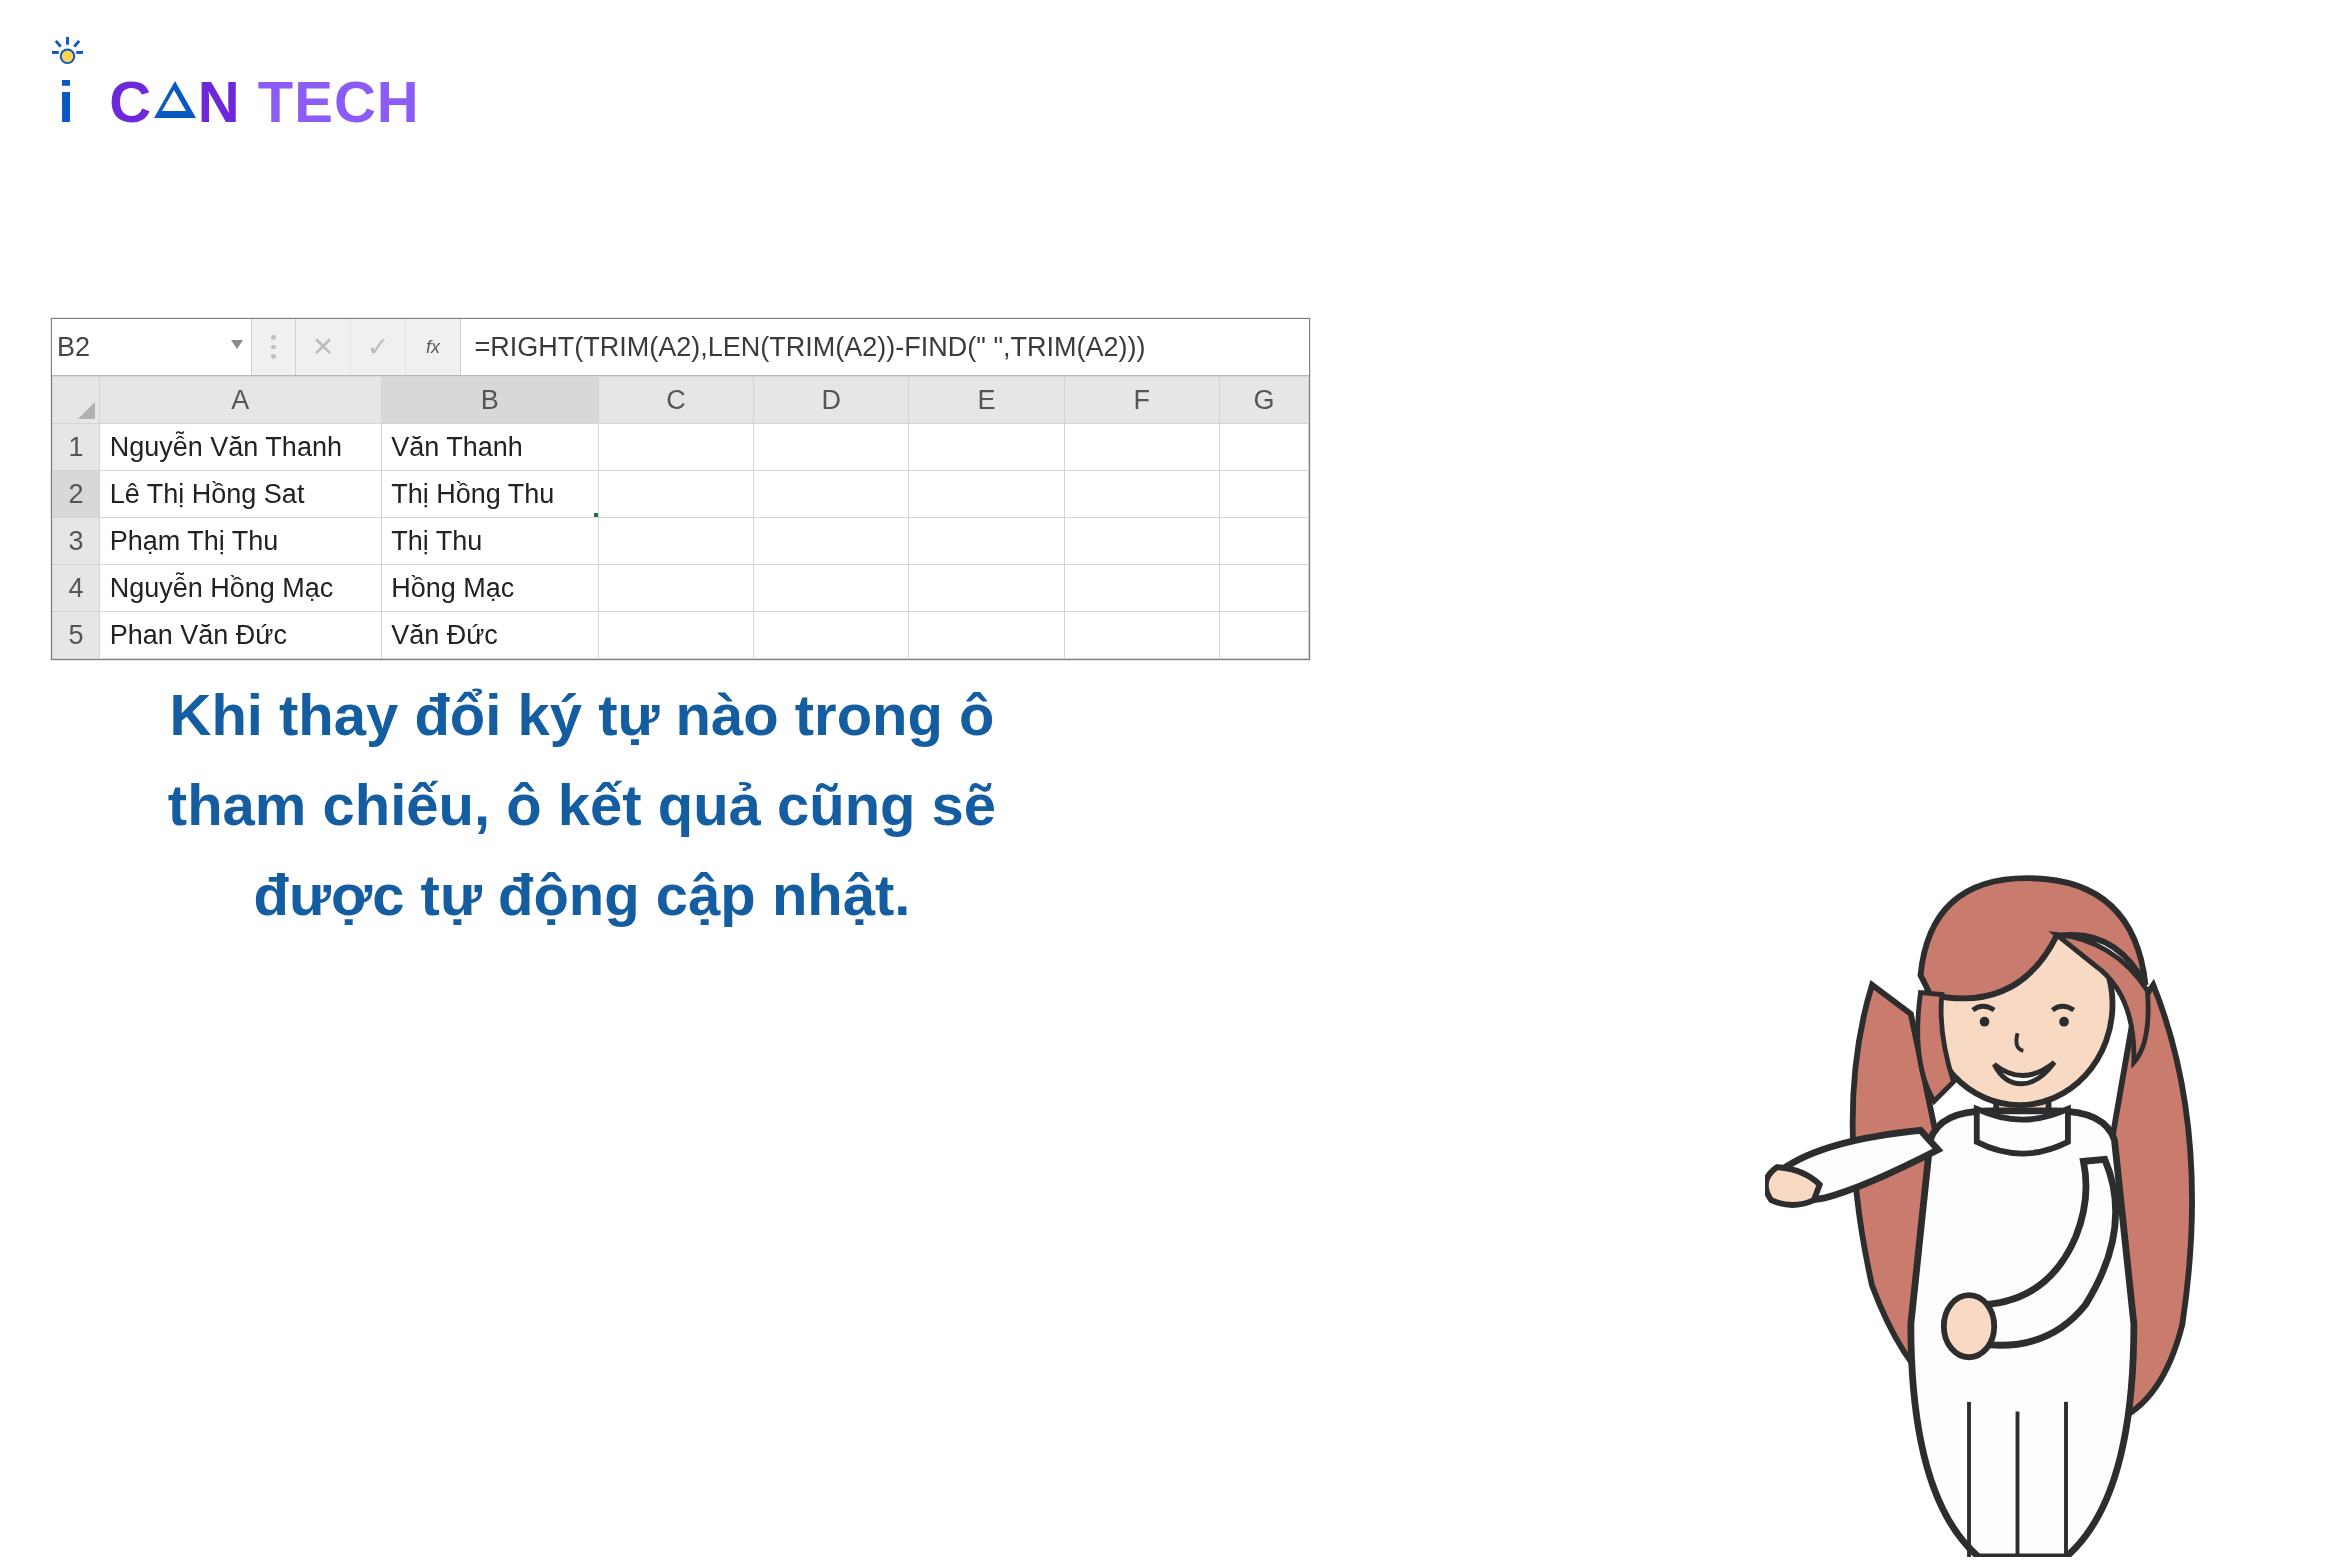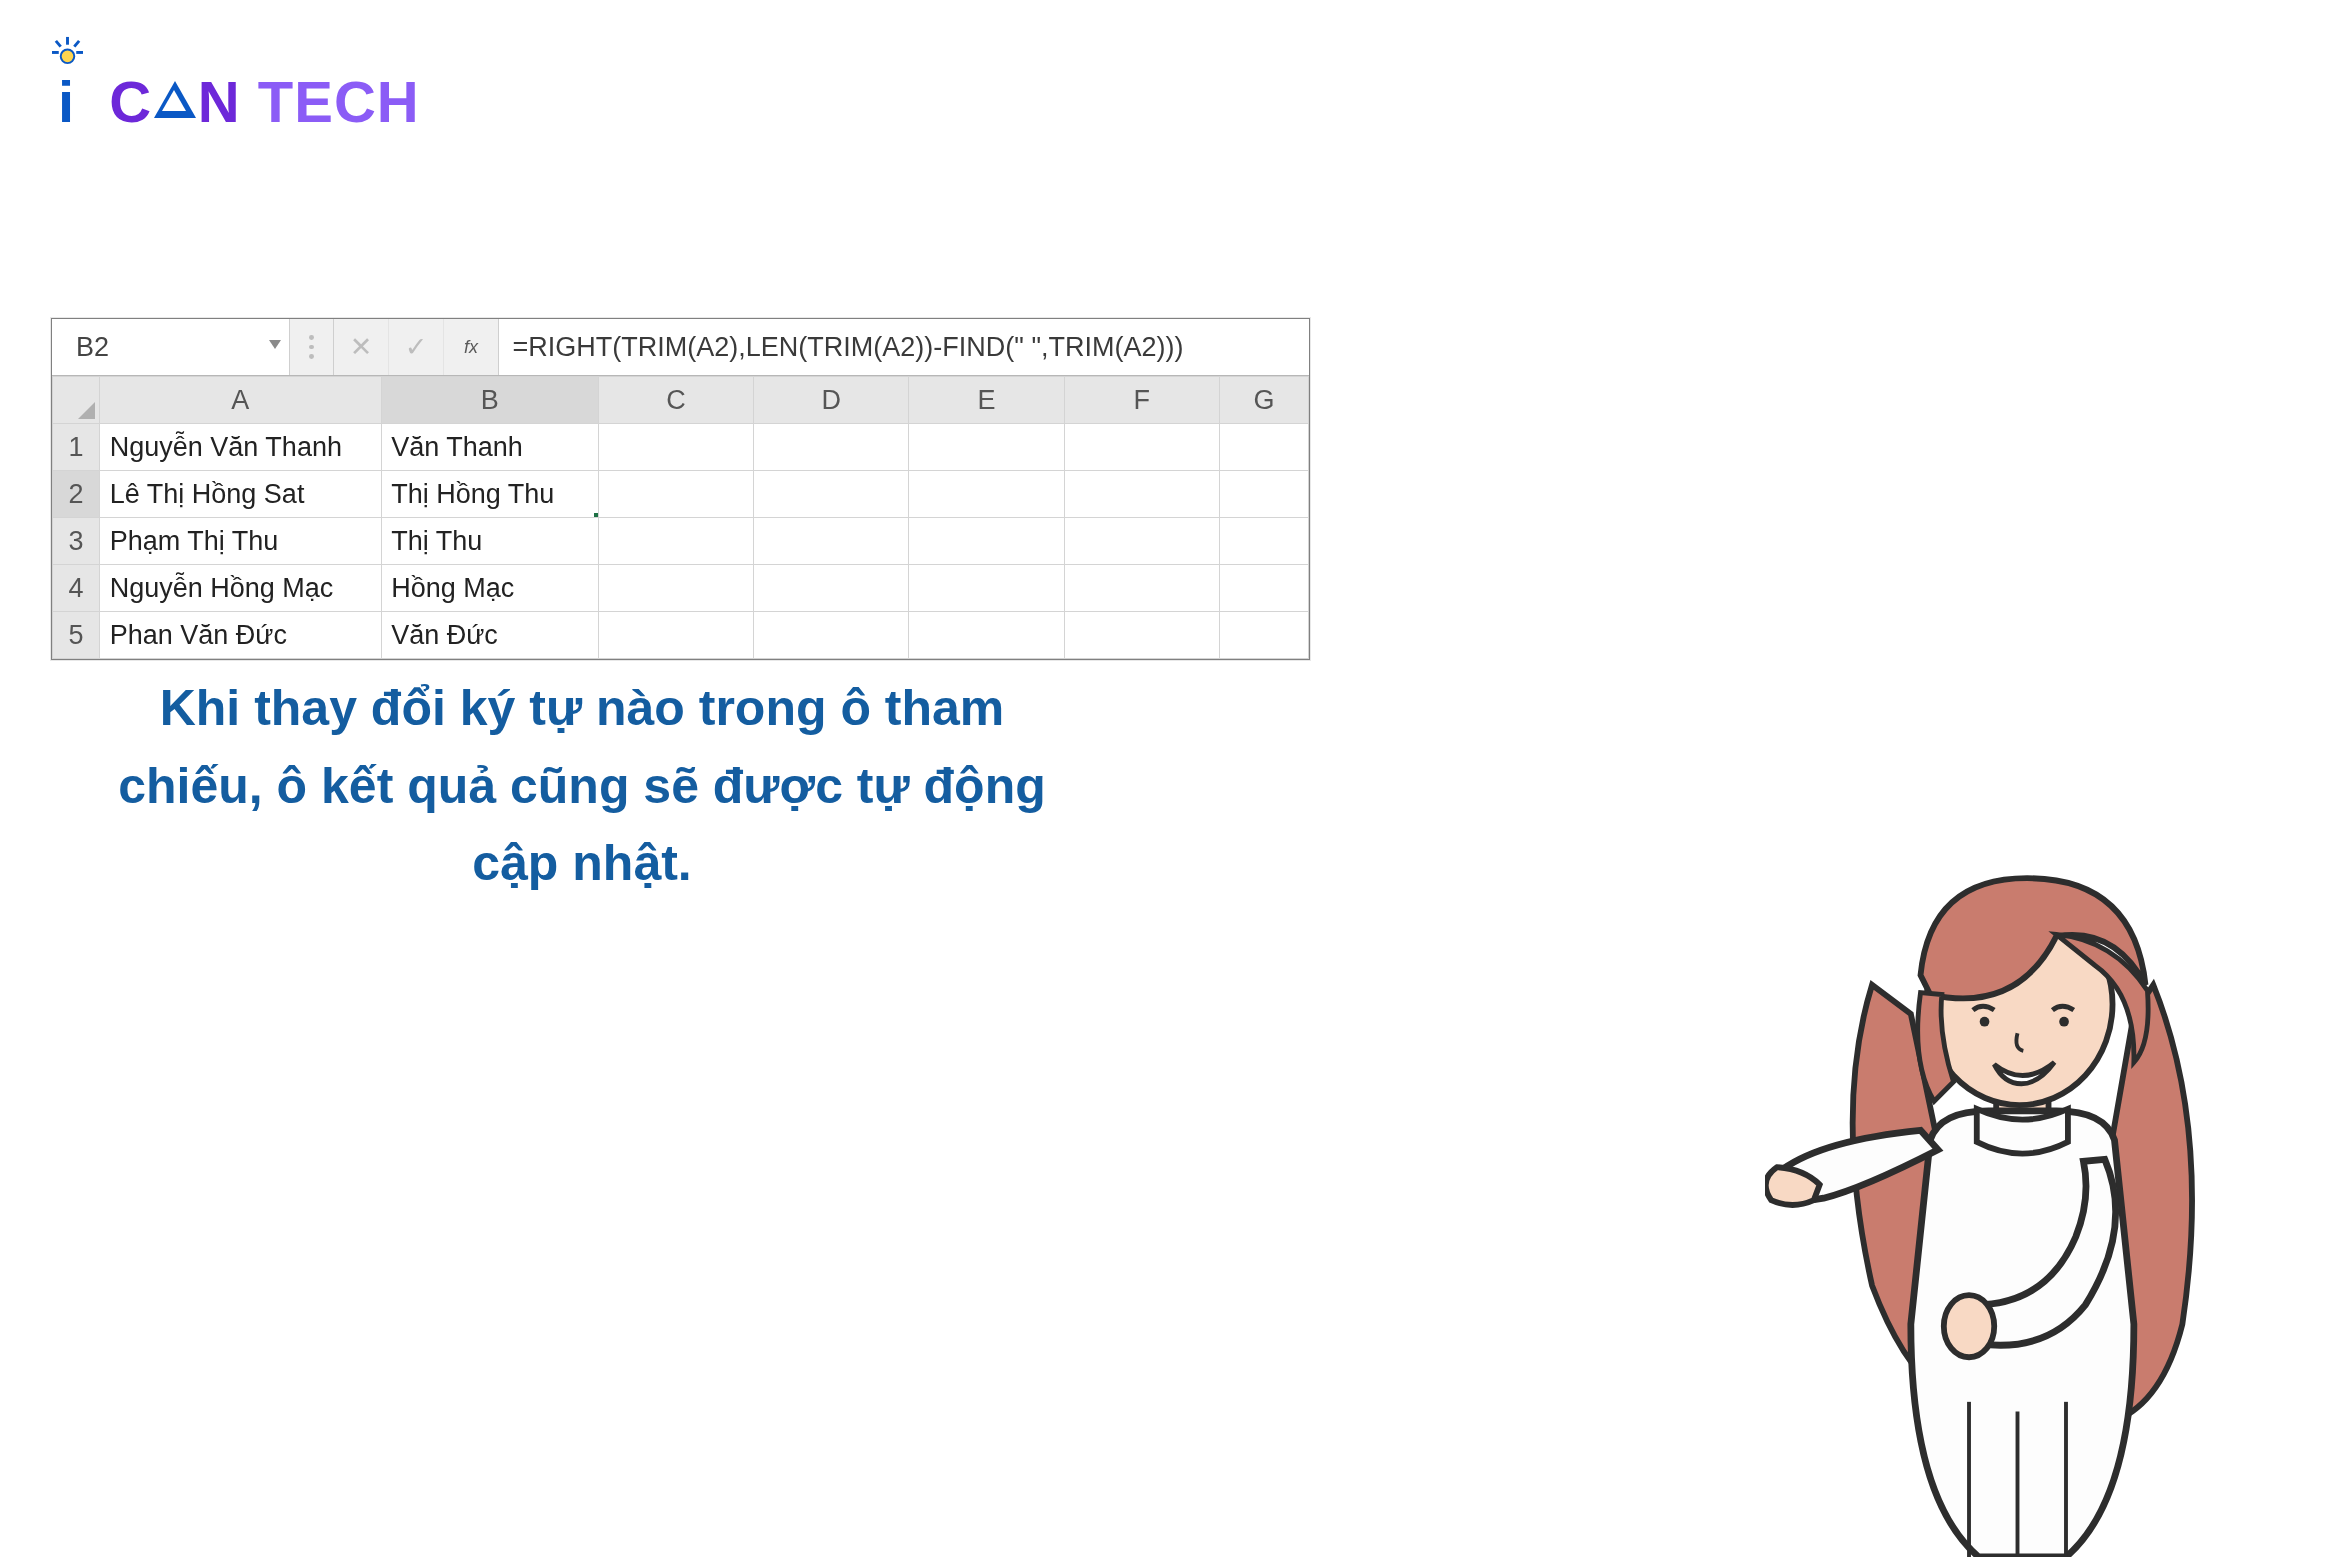--- a/index.html
+++ b/index.html
@@ -6,21 +6,21 @@
   .logo{position:absolute;top:68px;left:58px;font-size:58px;font-weight:700;letter-spacing:1px;}
   .logo .i{color:#0a58c5;display:inline-block;vertical-align:bottom;position:relative;}
   .logo .i svg{position:absolute;top:-33px;left:-7.8px;}
   .logo .can{color:#6d28d9;margin-left:34px;}
   .logo .tech{color:#8b5cf6;}
   .logo .a-tri{display:inline-block;width:0;height:0;border-left:21.3px solid transparent;border-right:21.3px solid transparent;border-bottom:37px solid #0a58c5;margin:0 1.9px 3.9px 1.9px;position:relative;}
   .logo .a-tri::after{content:"";position:absolute;top:8.7px;left:-12.6px;width:0;height:0;border-left:12.6px solid transparent;border-right:12.6px solid transparent;border-bottom:21.3px solid #fff;}
 
   .excel-wrap{position:absolute;top:318px;left:51px;width:1257px;border:1px solid #808080;box-shadow:0 0 0 1px #e8e8e8;}
   .formula-bar{height:56px;background:#f0f0f0;display:flex;align-items:stretch;border-bottom:1px solid #b7b7b7;font-size:27px;color:#444;}
-  .name-box{width:189px;border-right:1px solid #cfcfcf;display:flex;align-items:center;padding:0 24px;background:#fff;position:relative;}
+  .name-box{width:189px;border-right:1px solid #cfcfcf;display:flex;align-items:center;padding:0 5px;background:#fff;position:relative;}
   .name-box .dd{position:absolute;right:7.8px;top:21.3px;width:0;height:0;border-left:6.8px solid transparent;border-right:6.8px solid transparent;border-top:9.7px solid #8a8a8a;}
   .fb-divider{width:43px;display:flex;align-items:center;justify-content:center;border-right:1px solid #cfcfcf;background:#f0f0f0;}
   .fb-divider .dots{display:flex;flex-direction:column;gap:4.9px;}
   .fb-divider .dots span{width:4.9px;height:4.9px;background:#bdbdbd;border-radius:50%;}
   .fb-btn{width:54px;display:flex;align-items:center;justify-content:center;color:#bdbdbd;font-size:27px;border-right:1px solid #e4e4e4;}
   .fb-fx{width:54px;display:flex;align-items:center;justify-content:center;font-style:italic;color:#5a5a5a;font-size:18px;border-right:1px solid #cfcfcf;}
   .formula-input{flex:1;background:#fff;display:flex;align-items:center;padding:0 13.6px;color:#3a3a3a;font-size:27px;}
 
   .grid{border-collapse:collapse;width:100%;table-layout:fixed;}
   .grid th,.grid td{border:1px solid #d4d4d4;height:47px;font-size:27px;font-weight:400;color:#222;text-align:left;padding:0 9.7px;box-sizing:border-box;overflow:hidden;white-space:nowrap;}
@@ -34,21 +34,21 @@
   .col-corner{width:47px;}
   .col-a{width:281px;}
   .col-b{width:217px;}
   .col-c,.col-d,.col-e,.col-f{width:155px;}
   .col-g{width:89px;}
 
   .sel-cell{position:relative;}
   .sel-cell::after{content:"";position:absolute;inset:-1.9px;border:2.9px solid #1e7145;pointer-events:none;}
   .sel-cell .handle{position:absolute;right:-4.9px;bottom:-4.9px;width:8.7px;height:8.7px;background:#1e7145;}
 
-  .caption{position:absolute;top:670px;left:116px;width:932px;font-size:50px;line-height:1.55;color:#145da0;font-weight:700;text-align:center;font-family:"Segoe UI",Arial,sans-serif;}
+  .caption{position:absolute;top:670px;left:116px;width:932px;font-size:58px;line-height:1.55;color:#145da0;font-weight:700;text-align:center;font-family:"Segoe UI",Arial,sans-serif;}
 
   .character{position:absolute;right:58px;bottom:0;width:505px;}
 </style>
 </head>
 <body>
 
 <div class="logo">
   <span class="i">
     <svg width="35" height="33" viewBox="0 0 36 34">
       <line x1="18" y1="2" x2="18" y2="10" stroke="#0a58c5" stroke-width="3"></line>

